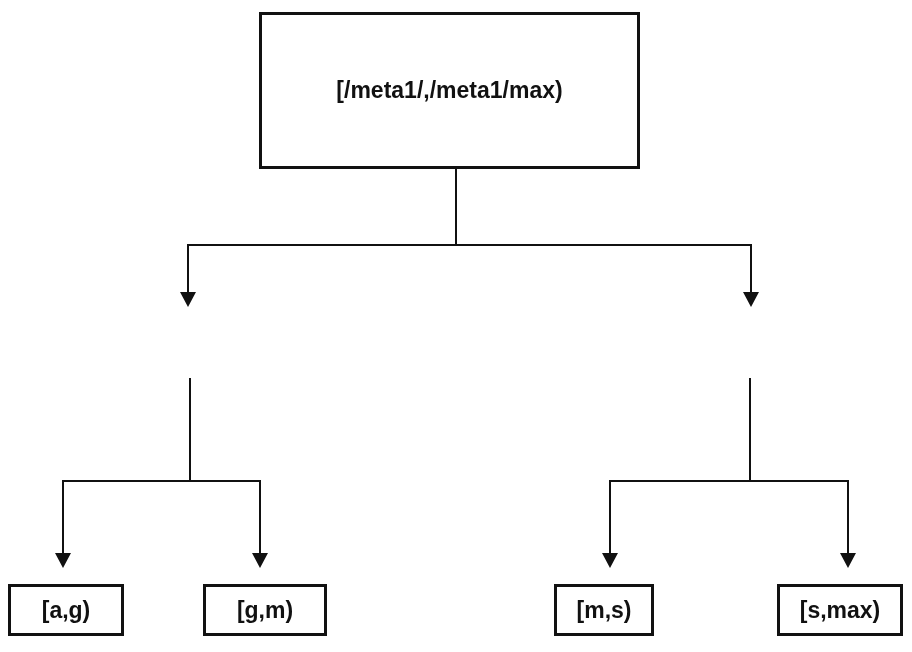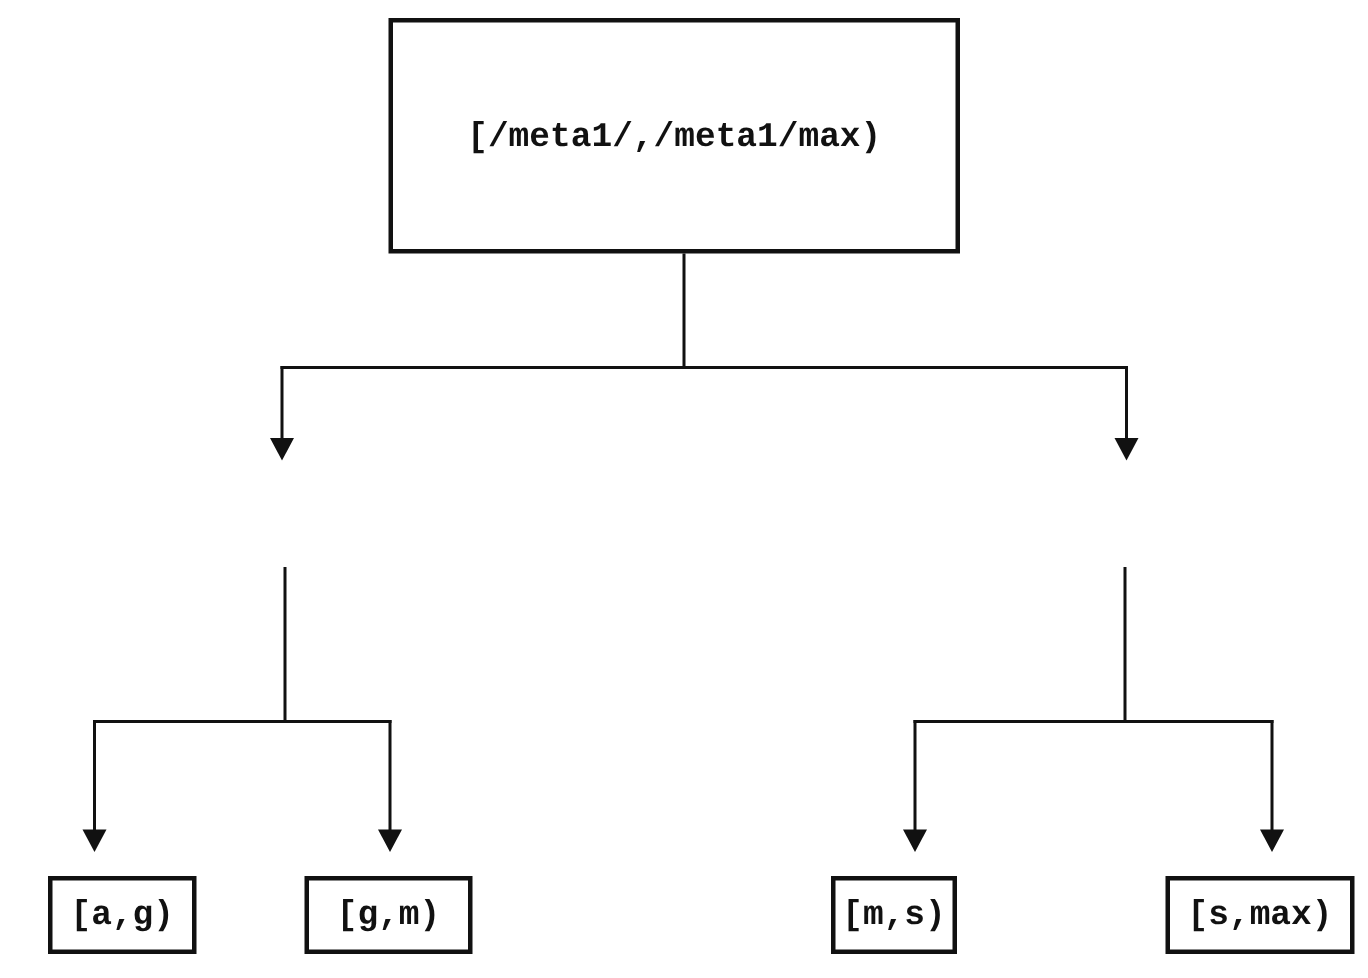--- a/index.html
+++ b/index.html
@@ -6,38 +6,38 @@
   :root{
     --line:#111111;
     --text:#111111;
     --bg:#ffffff;
   }
   html,body{margin:0;padding:0;background:var(--bg);}
   .canvas{
     position:relative;
     width:912px;height:652px;
     background:var(--bg);
-    font-family:Liberation Mono, monospace;
+    font-family:Liberation Sans, sans-serif;
     overflow:hidden;
   }
   .node{
     position:absolute;
     box-sizing:border-box;
     border:3px solid var(--line);
     background:var(--bg);
     display:flex;align-items:center;justify-content:center;
     font-size:23px;font-weight:bold;color:var(--text);
     white-space:nowrap;
   }
   .node-root     {left:259px; top:12px;  width:381px; height:157px;}
   .node-midleft  {left:22px;  top:321px; width:322px; height:57px;}
   .node-midright {left:582px; top:321px; width:322px; height:57px;}
-  .node-leaf-ag  {left:8px;   top:584px; width:99px; height:52px;margin-left:24px;}
-  .node-leaf-gm  {left:203px; top:584px; width:112px; height:52px;}
-  .node-leaf-ms  {left:554px; top:584px; width:84px; height:52px;}
+  .node-leaf-ag  {left:8px;   top:584px; width:116px; height:52px;}
+  .node-leaf-gm  {left:203px; top:584px; width:124px; height:52px;}
+  .node-leaf-ms  {left:554px; top:584px; width:100px; height:52px;}
   .node-leaf-smax{left:777px; top:584px; width:126px; height:52px;}
 
   .line{position:absolute;background:var(--line);}
   .arrow{
     position:absolute;width:0;height:0;
     border-left:8px solid transparent;
     border-right:8px solid transparent;
     border-top:15px solid var(--line);
   }
 

